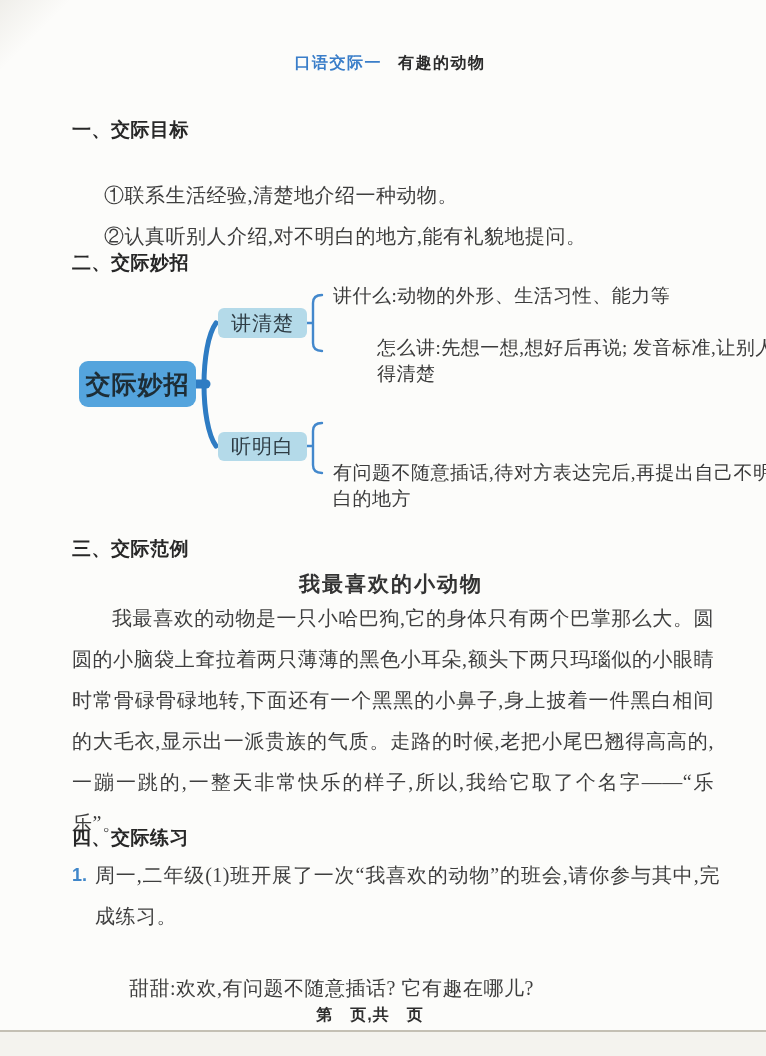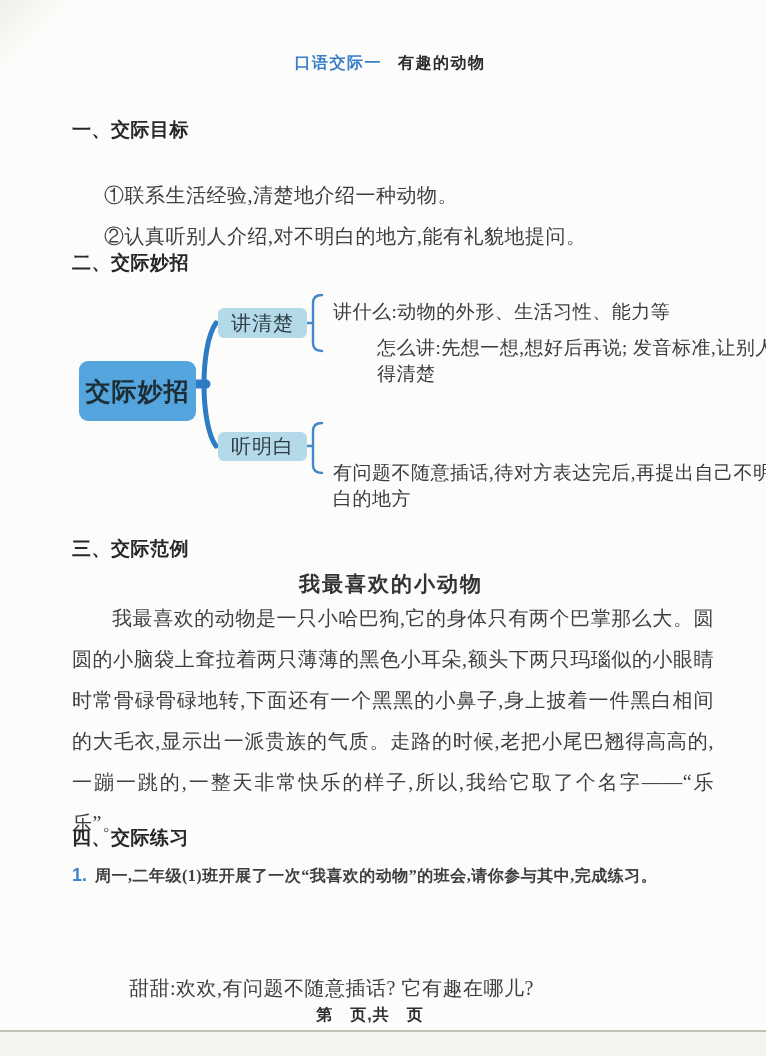--- a/index.html
+++ b/index.html
@@ -27,56 +27,56 @@
     position:absolute;left:72px;
     font-family:"Liberation Sans","DejaVu Sans",sans-serif;font-weight:700;
     font-size:19px;letter-spacing:0.5px;color:#272727;white-space:nowrap;
   }
   .kai{color:#3e3e3e;font-size:20px;letter-spacing:0.5px;}
   .goal-item{position:absolute;left:104px;white-space:nowrap;margin-top:26px;}
   
   .diagram{position:absolute;left:70px;top:283px;width:690px;height:227px;}
   .diagram svg{position:absolute;left:0;top:0;}
   .node-root{
-    position:absolute;left:9px;top:78px;width:117px;height:60px;
+    position:absolute;left:9px;top:78px;width:117px;height:46px;
     background:#54a4dd;border-radius:9px;
     display:flex;align-items:center;justify-content:center;
     font-family:"Liberation Sans","DejaVu Sans",sans-serif;font-weight:700;
     font-size:25px;color:#1d2d36;letter-spacing:1px;
   }
   .node-branch{
     position:absolute;left:148px;width:89px;height:30px;
     background:#b4dae9;border-radius:6px;
     display:flex;align-items:center;justify-content:center;
     font-size:20px;color:#2e3c44;letter-spacing:1px;
   }
   .branch-a{top:25px;}
   .branch-b{top:149px;height:29px;}
   .leaf-text{position:absolute;left:263px;font-size:19px;line-height:26px;color:#3b3b3b;letter-spacing:0.5px;}
-  .leaf-1{top:16px;width:420px;}
+  .leaf-1{top:0;width:420px;}
   .leaf-2{top:52px;width:428px;margin-left:44px;}
   .leaf-3{top:127px;width:420px;}
   .leaf-4{top:177px;width:448px;}
   
   .essay-title{
     position:absolute;left:36px;top:570px;width:710px;text-align:center;
     font-weight:700;font-size:21px;color:#333;letter-spacing:2px;
   }
   .essay-para{
     position:absolute;left:72px;top:598px;width:642px;
     font-size:20px;line-height:41px;letter-spacing:0.5px;color:#3e3e3e;
     text-align:justify;text-indent:2em;
   }
   
   .practice-item{position:absolute;left:72px;top:855px;width:648px;display:flex;}
   .num-blue{
     font-family:"Liberation Sans","DejaVu Sans",sans-serif;font-weight:700;
     color:#3f86c9;font-size:18px;line-height:41px;width:23px;flex:none;
   }
-  .practice-text{font-size:16px;line-height:41px;letter-spacing:0.5px;color:#3e3e3e;text-align:justify;font-weight:bold;}
+  .practice-text{font-size:20px;line-height:41px;letter-spacing:0.5px;color:#3e3e3e;text-align:justify;}
   .practice-sub{position:absolute;left:95px;top:936px;white-space:nowrap;}
   .practice-dialogue{position:absolute;left:129px;top:975px;white-space:nowrap;}
   .page-footer{
     position:absolute;left:0;top:1005px;width:740px;text-align:center;
     font-family:"Liberation Sans","DejaVu Sans",sans-serif;font-weight:700;
     font-size:16px;letter-spacing:1px;color:#2e2e2e;
   }
 </style>
 </head>
 <body>

